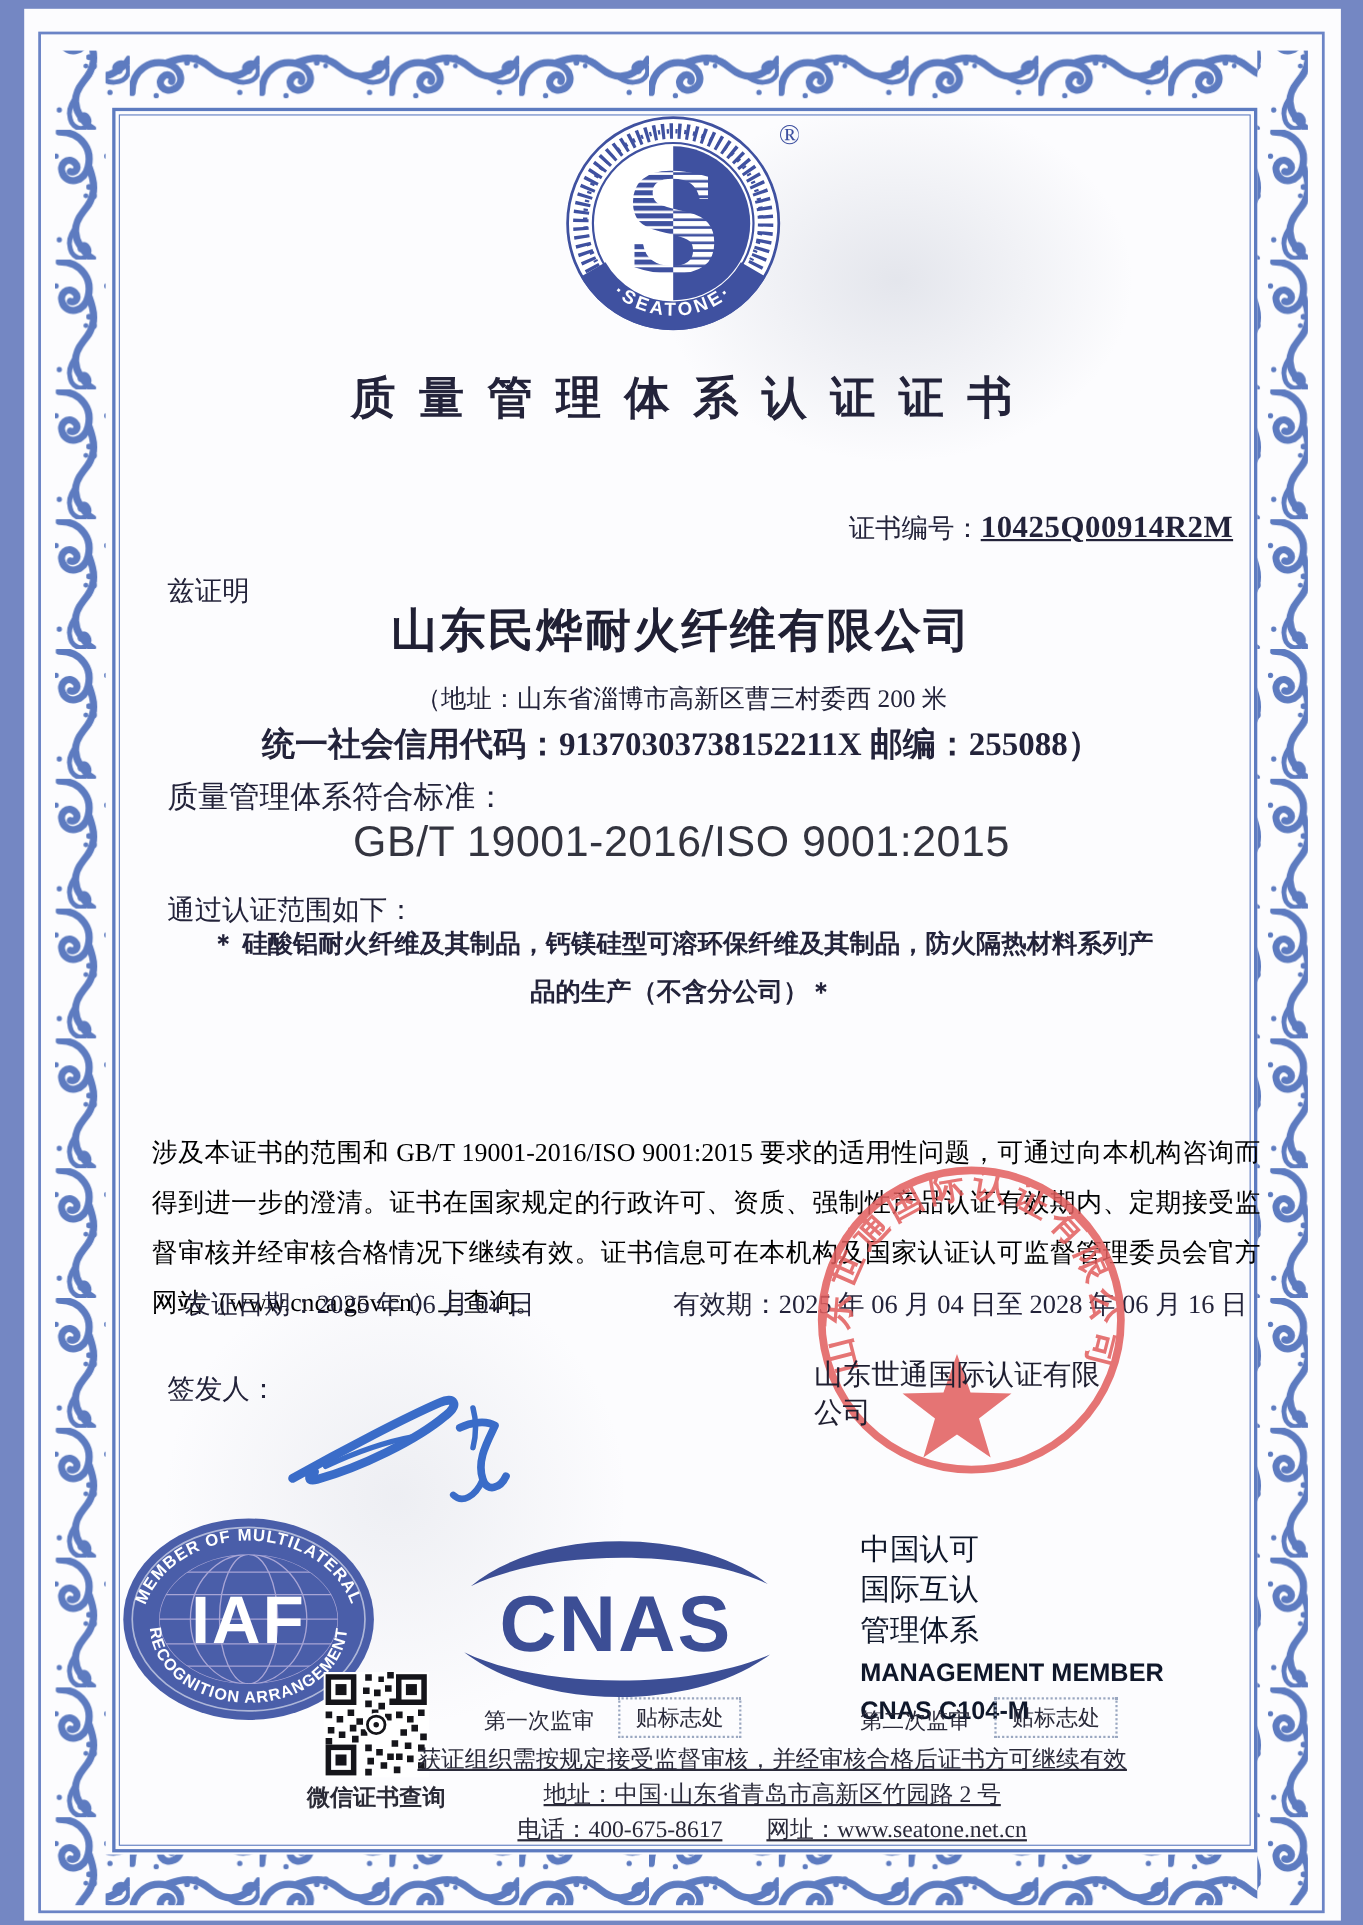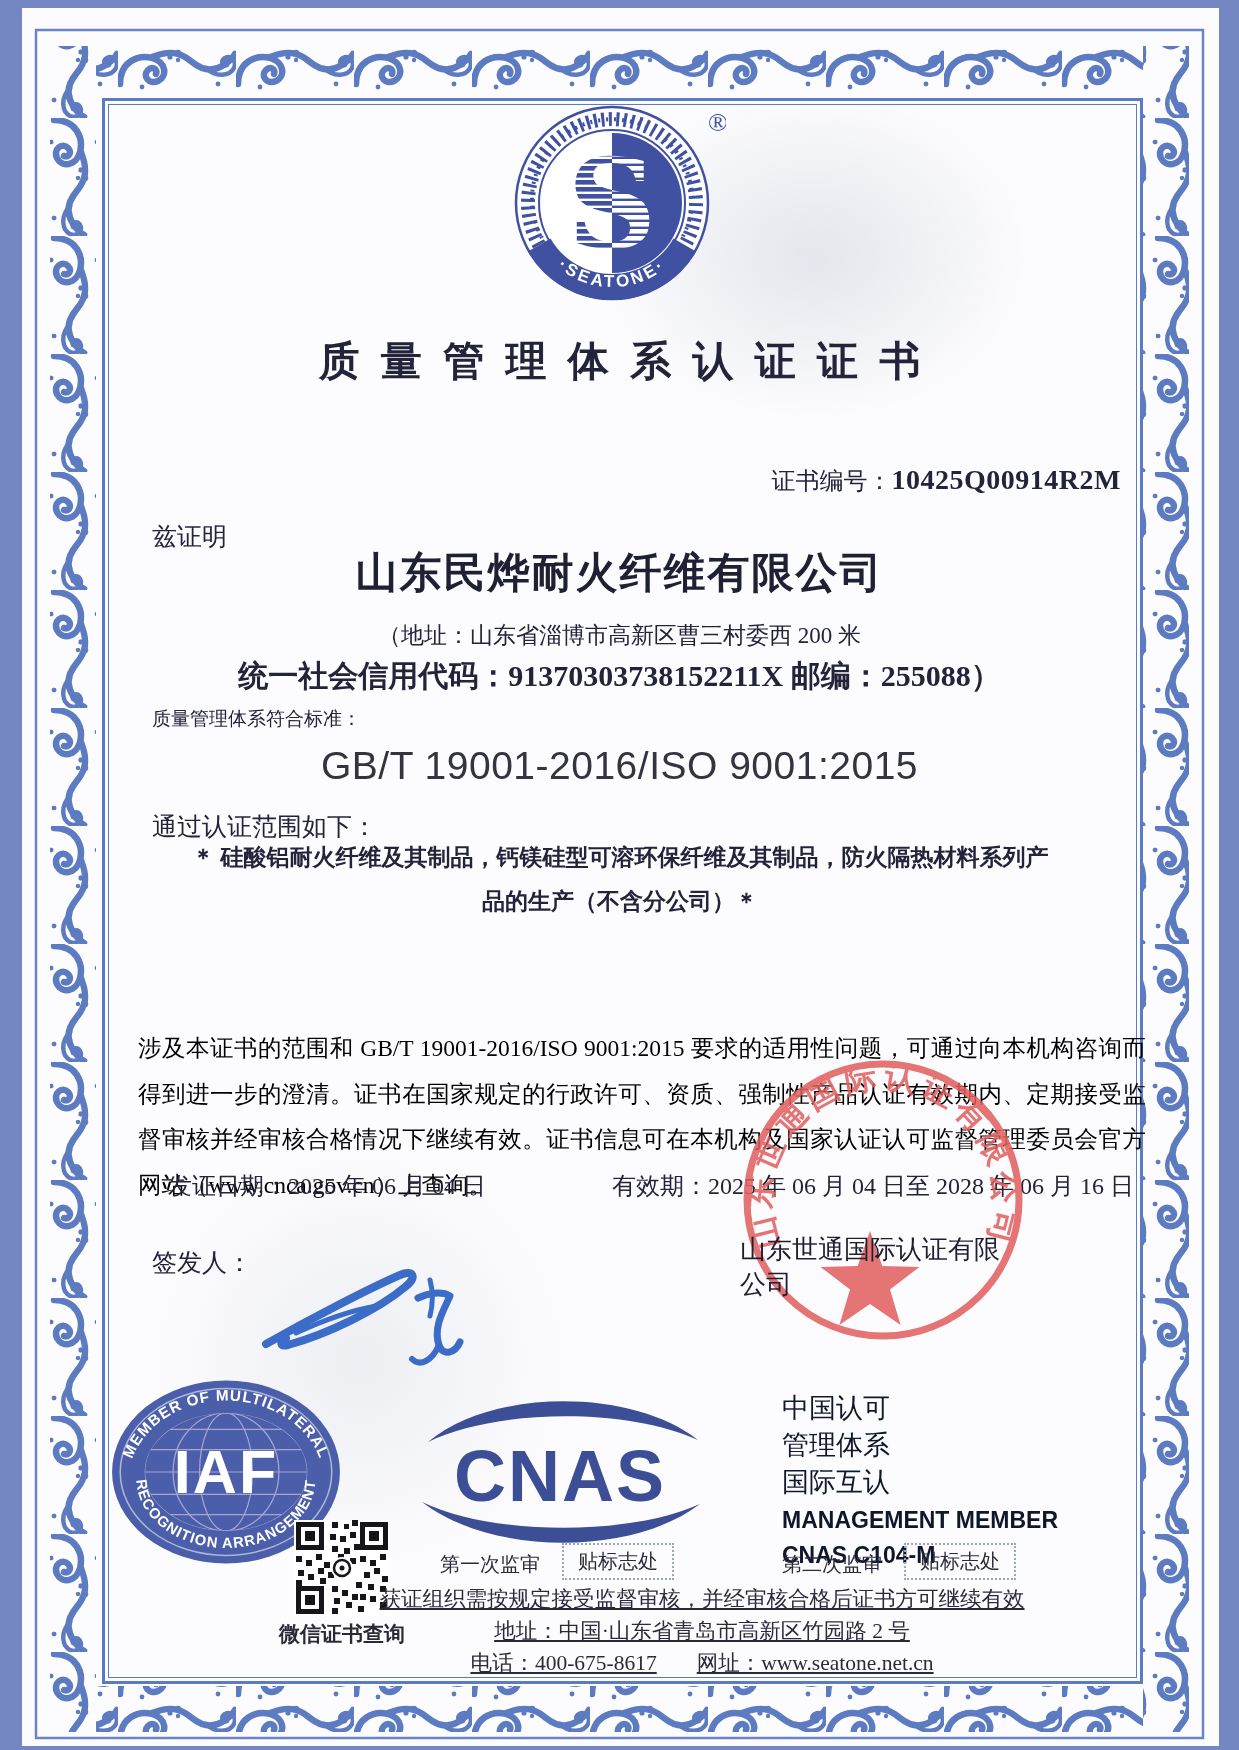--- a/index.html
+++ b/index.html
@@ -9,26 +9,26 @@
   .border-svg{position:absolute;left:0;top:0;pointer-events:none;}
   .inner-frame{position:absolute;left:102px;top:98px;width:1035px;height:1580px;border:3px solid #5d7bc0;}
   .inner-frame::after{content:"";position:absolute;inset:3px;border:1px solid #5d7bc0;}
   .wm{position:absolute;border-radius:50%;pointer-events:none;}
   .wm1{left:600px;top:90px;width:430px;height:330px;background:radial-gradient(closest-side,rgba(165,172,190,.28),rgba(165,172,190,0));}
   .wm2{left:150px;top:1150px;width:420px;height:420px;background:radial-gradient(closest-side,rgba(170,176,192,.18),rgba(170,176,192,0));}
   .abs{position:absolute;}
   .logo-svg{left:512px;top:98px;}
   .title{left:0;right:0;top:334px;text-align:center;font-size:41px;font-weight:bold;color:#23233a;letter-spacing:.52em;padding-left:.52em;}
   .certno-row{top:464px;right:118px;font-size:24px;color:#23233a;}
-  .certno-row b{font-size:28px;font-family:"Liberation Serif","DejaVu Serif",serif;letter-spacing:.5px;}
+  .certno-row b{font-size:28px;font-family:"Liberation Serif","DejaVu Serif",serif;letter-spacing:.5px;text-decoration:underline;}
   .certify{left:152px;top:520px;font-size:25px;color:#23233a;}
   .company{left:0;right:0;top:545px;text-align:center;font-size:42px;font-weight:bold;color:#202034;letter-spacing:2px;}
   .addr1{left:0;right:0;top:620px;text-align:center;font-size:23px;color:#23233a;}
   .addr2{left:0;right:0;top:656px;text-align:center;font-size:30px;color:#23233a;font-weight:bold;}
-  .std-label{left:152px;top:706px;font-size:19px;color:#23233a;}
+  .std-label{left:152px;top:706px;font-size:28px;color:#23233a;}
   .standard{left:0;right:0;top:744px;text-align:center;font-size:39px;color:#33343f;font-family:"Liberation Sans","DejaVu Sans",sans-serif;letter-spacing:.5px;}
   .scope-label{left:152px;top:810px;font-size:25px;color:#23233a;}
   .scope{left:115px;width:1010px;top:836px;text-align:center;font-size:23px;font-weight:bold;color:#23233a;line-height:44px;}
   .legal{left:118px;width:1008px;top:1026px;font-size:23.5px;color:#000000;line-height:45.5px;text-align:justify;margin-left:20px;}
   .date-issue{left:152px;top:1170px;font-size:24px;color:#23233a;margin-left:16px;}
   .date-valid{left:612px;top:1170px;font-size:24px;color:#23233a;}
   .signer{left:152px;top:1246px;font-size:25px;color:#23233a;}
   .issuer{left:740px;top:1232px;width:280px;font-size:26px;color:#1e1e30;z-index:5;}
   .sig-svg{left:252px;top:1256px;z-index:6;}
   .stamp-svg{left:733px;top:1050px;z-index:4;}
@@ -211,22 +211,22 @@
   </svg>
 
   <svg class="abs cnas-svg" width="360" height="150" viewBox="0 0 360 150">
     <path d="M48,46 C112,-8 252,-8 318,44 C248,12 118,12 48,46 Z" fill="#3c4e95"></path>
     <path d="M42,106 C112,160 252,160 320,108 C250,140 112,140 42,106 Z" fill="#3c4e95"></path>
     <text x="180" y="105" text-anchor="middle" font-family="'Liberation Sans','DejaVu Sans',sans-serif" font-weight="bold" font-size="72" fill="#3c4e95" letter-spacing="2">CNAS</text>
   </svg>
 
   <div class="abs cnas-text">
     <div class="zh">中国认可</div>
+    <div class="zh">国际互认</div>
     <div class="zh">管理体系</div>
-    <div class="zh">国际互认</div>
     <div class="en">MANAGEMENT MEMBER</div>
     <div class="en">CNAS C104-M</div>
   </div>
 
   <svg class="abs qr-svg" width="96" height="96" viewBox="0 0 96 96">
     <rect width="96" height="96" fill="#ffffff"></rect>
     <g fill="#15151a">
       <rect x="2" y="2" width="28" height="28"></rect>
         <rect x="66" y="2" width="28" height="28"></rect>
         <rect x="2" y="66" width="28" height="28"></rect>

